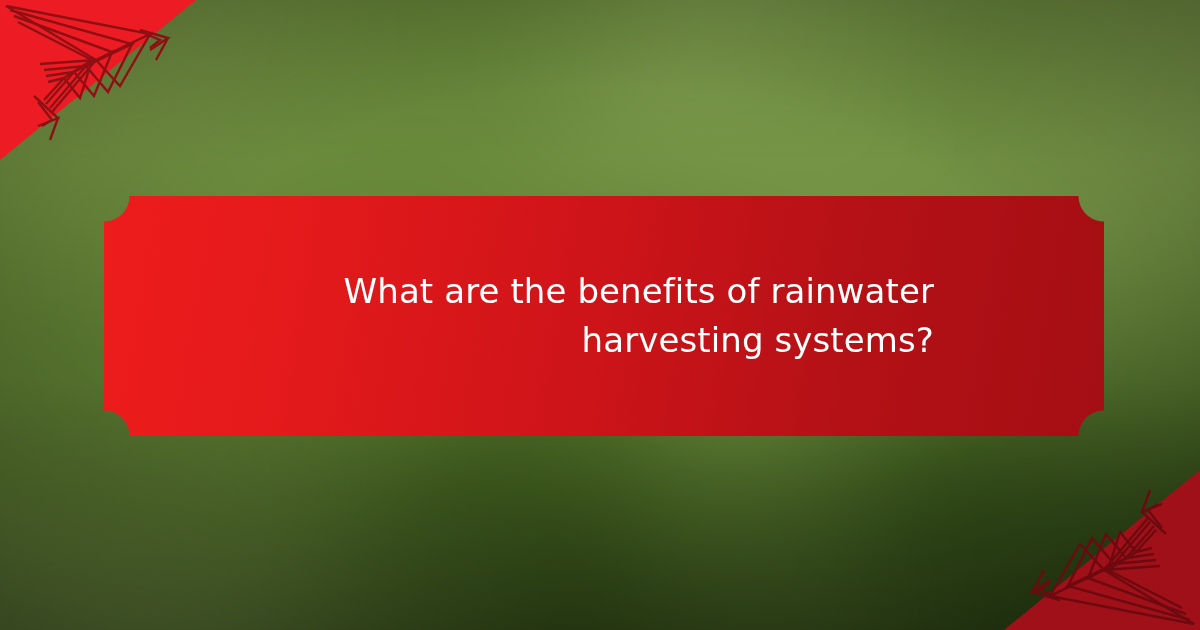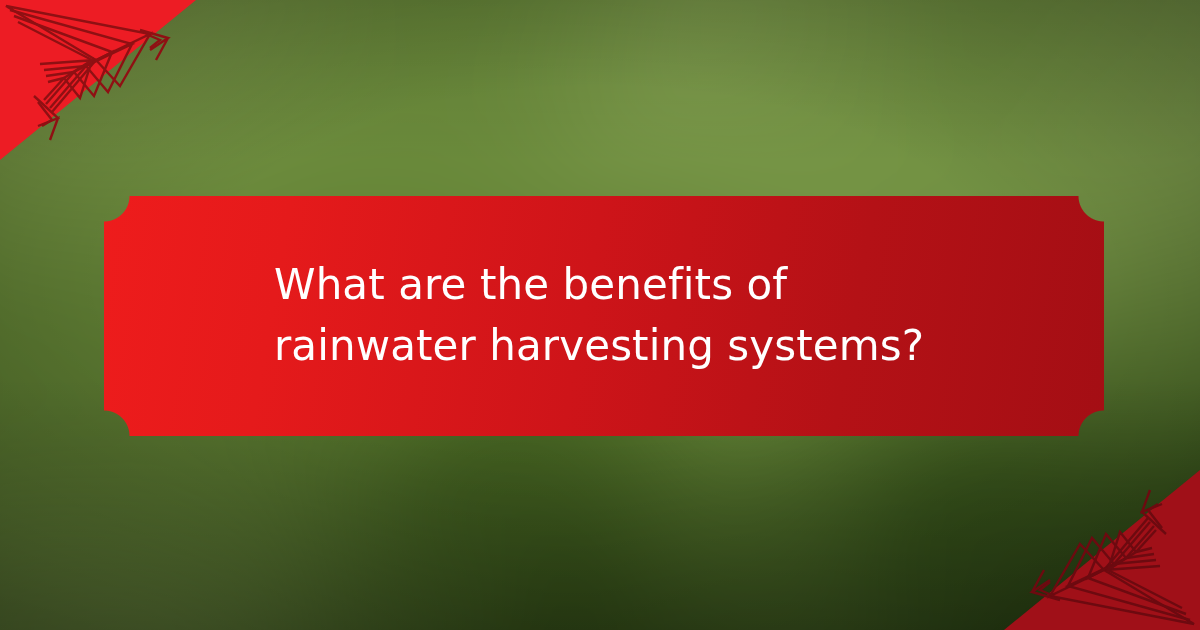--- a/index.html
+++ b/index.html
@@ -97,25 +97,25 @@
     display: flex;
     align-items: center;
     justify-content: center;
     padding: 0 70px;
     box-sizing: border-box;
   }
   .card-text h1 {
     margin: 0;
     color: #ffffff;
     font-family: "DejaVu Sans", "Liberation Sans", sans-serif;
-    font-size: 42px;
+    font-size: 34px;
     font-weight: 400;
     line-height: 1.45;
     letter-spacing: .1px;
-    text-align: left;
+    text-align: right;
     max-width: 660px;
   }
 </style>
 </head>
 <body>
 
 <div id="stage">
 
   <div class="bg-base"></div>
   <div class="bg-blobs"></div>

